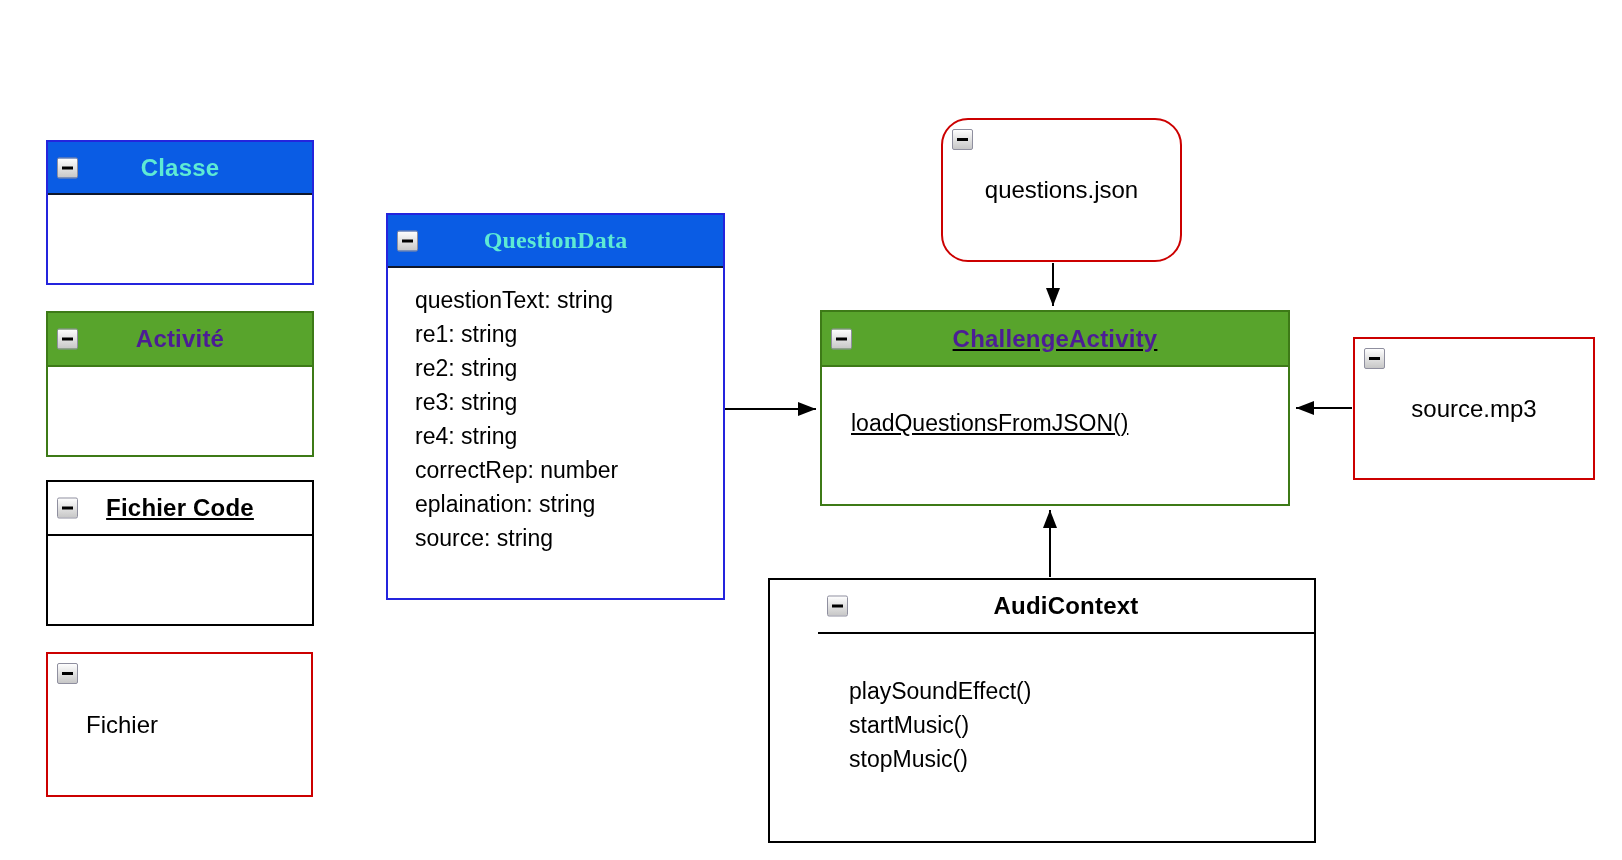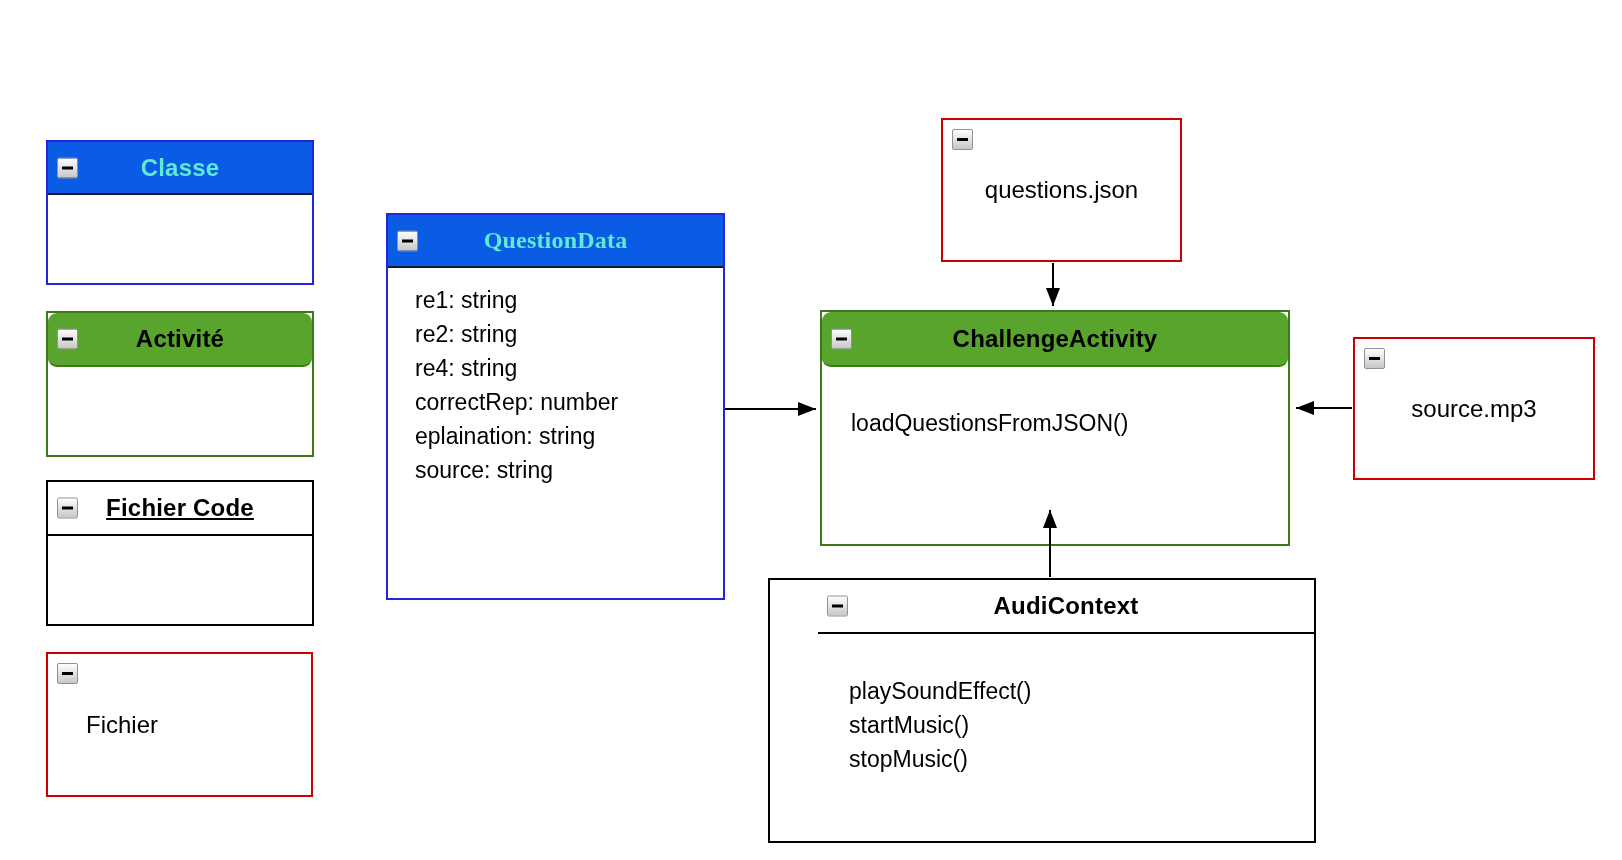--- a/index.html
+++ b/index.html
@@ -44,23 +44,22 @@
   .cbox.blue { border: 2px solid #2424dd; }
   .cbox.blue .cbox-header {
     background: #0a5ce4;
     color: #5eead4;
     border-bottom: 2px solid #0f172a;
   }
   
   .cbox.green { border: 2px solid #3d7a17; }
   .cbox.green .cbox-header {
     background: #58a42c;
-    color: #000000;
+    color: #4c1d95;
     border-bottom: 2px solid #3d7a17;
-    border-radius: 9px;
   }
   
   .cbox.plain { border: 2px solid #000000; }
   .cbox.plain .cbox-header {
     background: #ffffff;
     color: #000000;
     border-bottom: 2px solid #000000;
   }
 
   
@@ -116,23 +115,23 @@
   #box-activite          { left: 46px;  top: 311px; width: 268px; height: 146px; }
   #box-activite .cbox-header          { height: 54px; }
   #box-fichier-code      { left: 46px;  top: 480px; width: 268px; height: 146px; }
   #box-fichier-code .cbox-header      { height: 54px; text-decoration: underline; }
   #box-fichier           { left: 46px;  top: 652px; width: 267px; height: 145px; }
 
   #box-question-data     { left: 386px; top: 213px; width: 339px; height: 387px; }
   #box-question-data .cbox-header     { height: 53px; font-family: Liberation Serif, serif; }
   #box-question-data .cbox-body       { padding: 15px 6px 0 27px; }
 
-  #box-questions-json    { left: 941px; top: 118px; width: 241px; height: 144px; }
-
-  #box-challenge-activity{ left: 820px; top: 310px; width: 470px; height: 236px; }
+  #box-questions-json    { left: 941px; top: 118px; width: 241px; height: 144px; border-radius: 27px; }
+
+  #box-challenge-activity{ left: 820px; top: 310px; width: 470px; height: 196px; text-decoration: underline; }
   #box-challenge-activity .cbox-header{ height: 55px; }
   #box-challenge-activity .cbox-body  { padding: 39px 6px 0 29px; }
 
   #box-audio-mp3         { left: 1353px; top: 337px; width: 242px; height: 143px; }
 
   #box-audi-context      { left: 768px; top: 578px; width: 548px; height: 265px; padding-left: 48px; }
   #box-audi-context .cbox-header      { height: 54px; }
   #box-audi-context .cbox-body        { padding: 40px 6px 0 31px; }
 
   
@@ -186,22 +185,24 @@
   </div>
 
   <div class="cbox blue" id="box-question-data">
     <div class="cbox-header">
       <span class="collapse">
           <span class="minus-bar"></span>
         </span>
       <span>QuestionData</span>
     </div>
     <div class="cbox-body">
+      <div>questionText: string</div>
       <div>re1: string</div>
       <div>re2: string</div>
+      <div>re3: string</div>
       <div>re4: string</div>
       <div>correctRep: number</div>
       <div>eplaination: string</div>
       <div>source: string</div>
     </div>
   </div>
 
   <div class="fbox" id="box-questions-json">
     <span class="collapse">
         <span class="minus-bar"></span>

